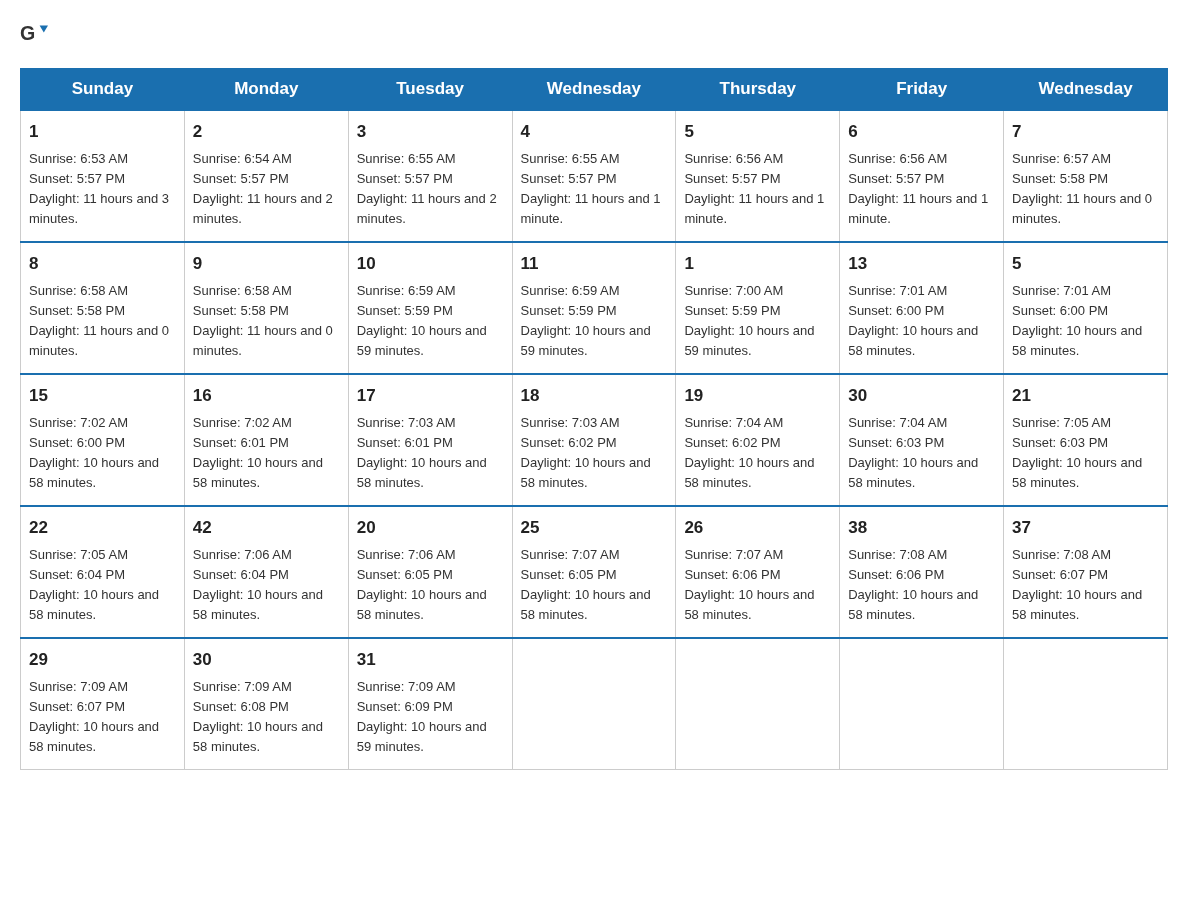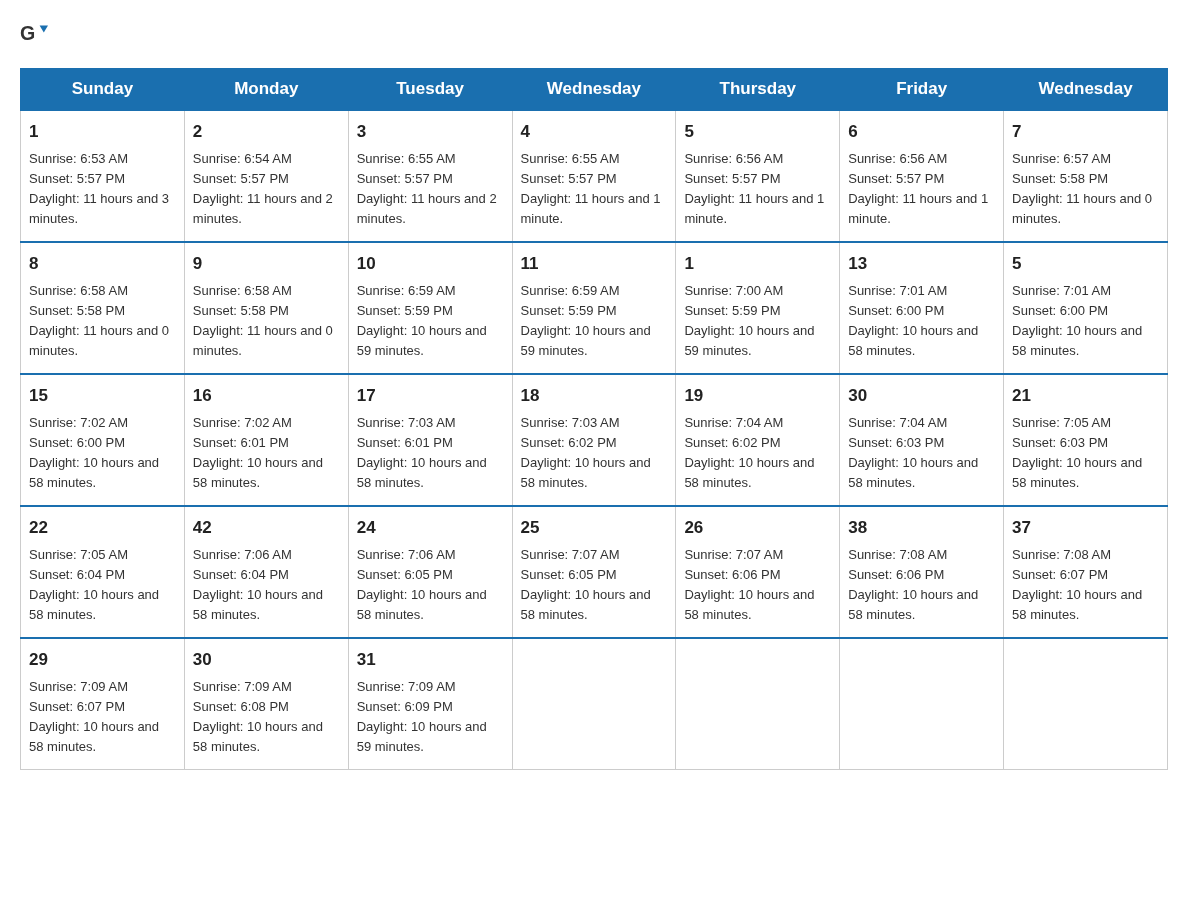--- a/index.html
+++ b/index.html
@@ -156,21 +156,21 @@
         <td><span class="day-num">16</span><span class="day-info">Sunrise: 7:02 AM<br>Sunset: 6:01 PM<br>Daylight: 10 hours and 58 minutes.</span></td>
         <td><span class="day-num">17</span><span class="day-info">Sunrise: 7:03 AM<br>Sunset: 6:01 PM<br>Daylight: 10 hours and 58 minutes.</span></td>
         <td><span class="day-num">18</span><span class="day-info">Sunrise: 7:03 AM<br>Sunset: 6:02 PM<br>Daylight: 10 hours and 58 minutes.</span></td>
         <td><span class="day-num">19</span><span class="day-info">Sunrise: 7:04 AM<br>Sunset: 6:02 PM<br>Daylight: 10 hours and 58 minutes.</span></td>
         <td><span class="day-num">30</span><span class="day-info">Sunrise: 7:04 AM<br>Sunset: 6:03 PM<br>Daylight: 10 hours and 58 minutes.</span></td>
         <td><span class="day-num">21</span><span class="day-info">Sunrise: 7:05 AM<br>Sunset: 6:03 PM<br>Daylight: 10 hours and 58 minutes.</span></td>
       </tr>
       <tr>
         <td><span class="day-num">22</span><span class="day-info">Sunrise: 7:05 AM<br>Sunset: 6:04 PM<br>Daylight: 10 hours and 58 minutes.</span></td>
         <td><span class="day-num">42</span><span class="day-info">Sunrise: 7:06 AM<br>Sunset: 6:04 PM<br>Daylight: 10 hours and 58 minutes.</span></td>
-        <td><span class="day-num">24</span><span class="day-info">Sunrise: 7:06 AM<br>Sunset: 6:05 PM<br>Daylight: 10 hours and 58 minutes.</span></td>
+        <td><span class="day-num">20</span><span class="day-info">Sunrise: 7:06 AM<br>Sunset: 6:05 PM<br>Daylight: 10 hours and 58 minutes.</span></td>
         <td><span class="day-num">25</span><span class="day-info">Sunrise: 7:07 AM<br>Sunset: 6:05 PM<br>Daylight: 10 hours and 58 minutes.</span></td>
         <td><span class="day-num">26</span><span class="day-info">Sunrise: 7:07 AM<br>Sunset: 6:06 PM<br>Daylight: 10 hours and 58 minutes.</span></td>
         <td><span class="day-num">38</span><span class="day-info">Sunrise: 7:08 AM<br>Sunset: 6:06 PM<br>Daylight: 10 hours and 58 minutes.</span></td>
         <td><span class="day-num">37</span><span class="day-info">Sunrise: 7:08 AM<br>Sunset: 6:07 PM<br>Daylight: 10 hours and 58 minutes.</span></td>
       </tr>
       <tr>
         <td><span class="day-num">29</span><span class="day-info">Sunrise: 7:09 AM<br>Sunset: 6:07 PM<br>Daylight: 10 hours and 58 minutes.</span></td>
         <td><span class="day-num">30</span><span class="day-info">Sunrise: 7:09 AM<br>Sunset: 6:08 PM<br>Daylight: 10 hours and 58 minutes.</span></td>
         <td><span class="day-num">31</span><span class="day-info">Sunrise: 7:09 AM<br>Sunset: 6:09 PM<br>Daylight: 10 hours and 59 minutes.</span></td>
         <td class="empty-cell"></td>

